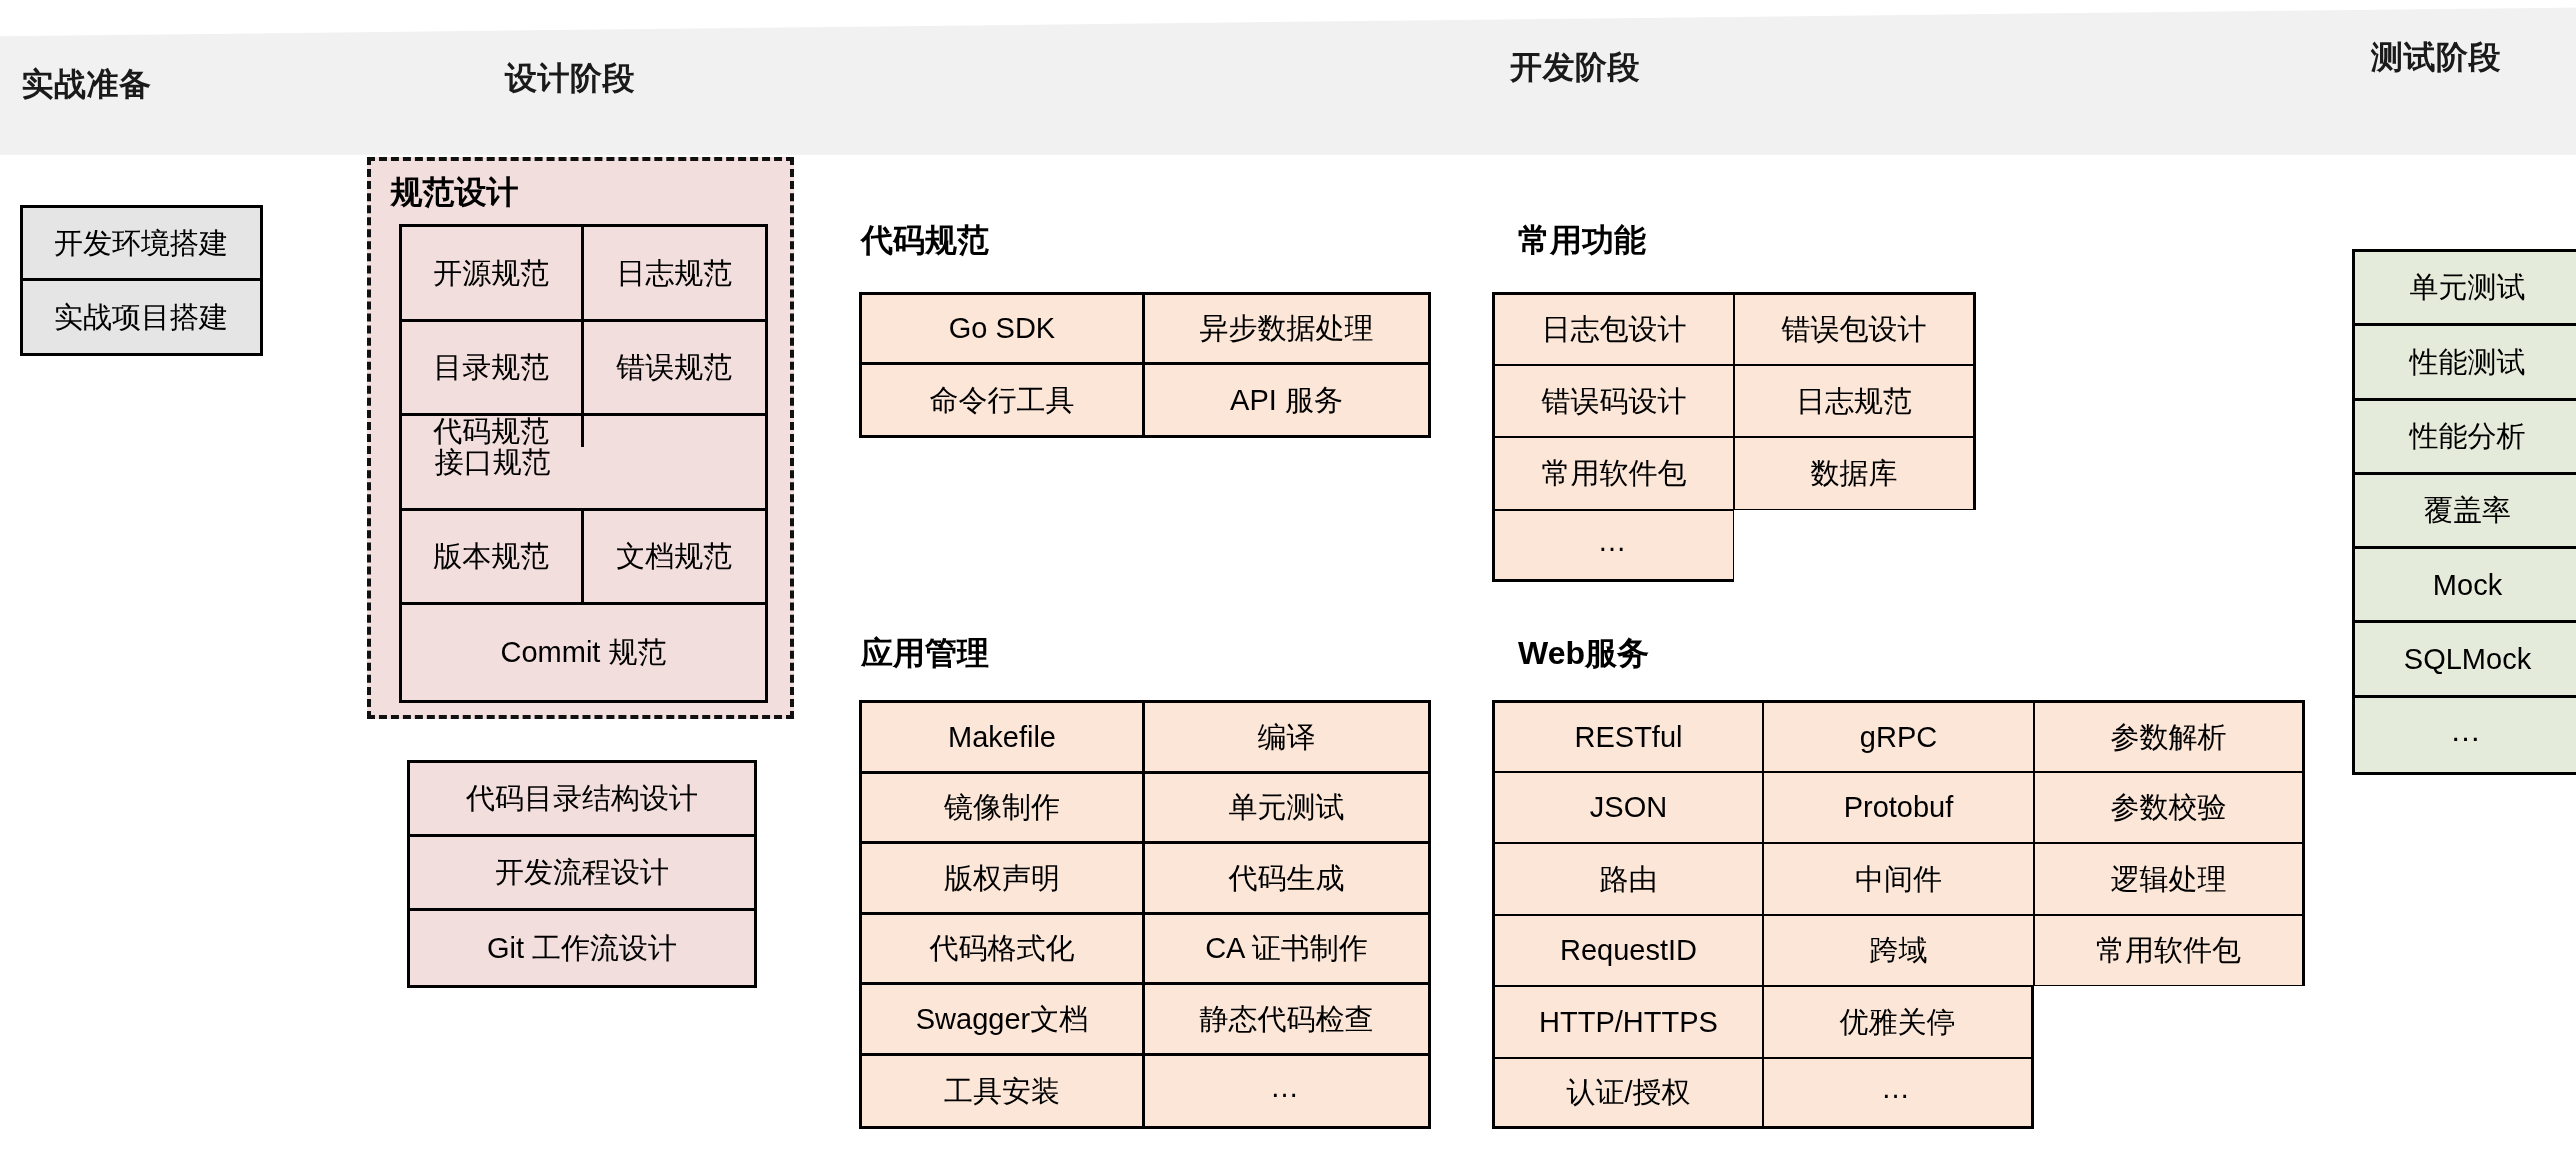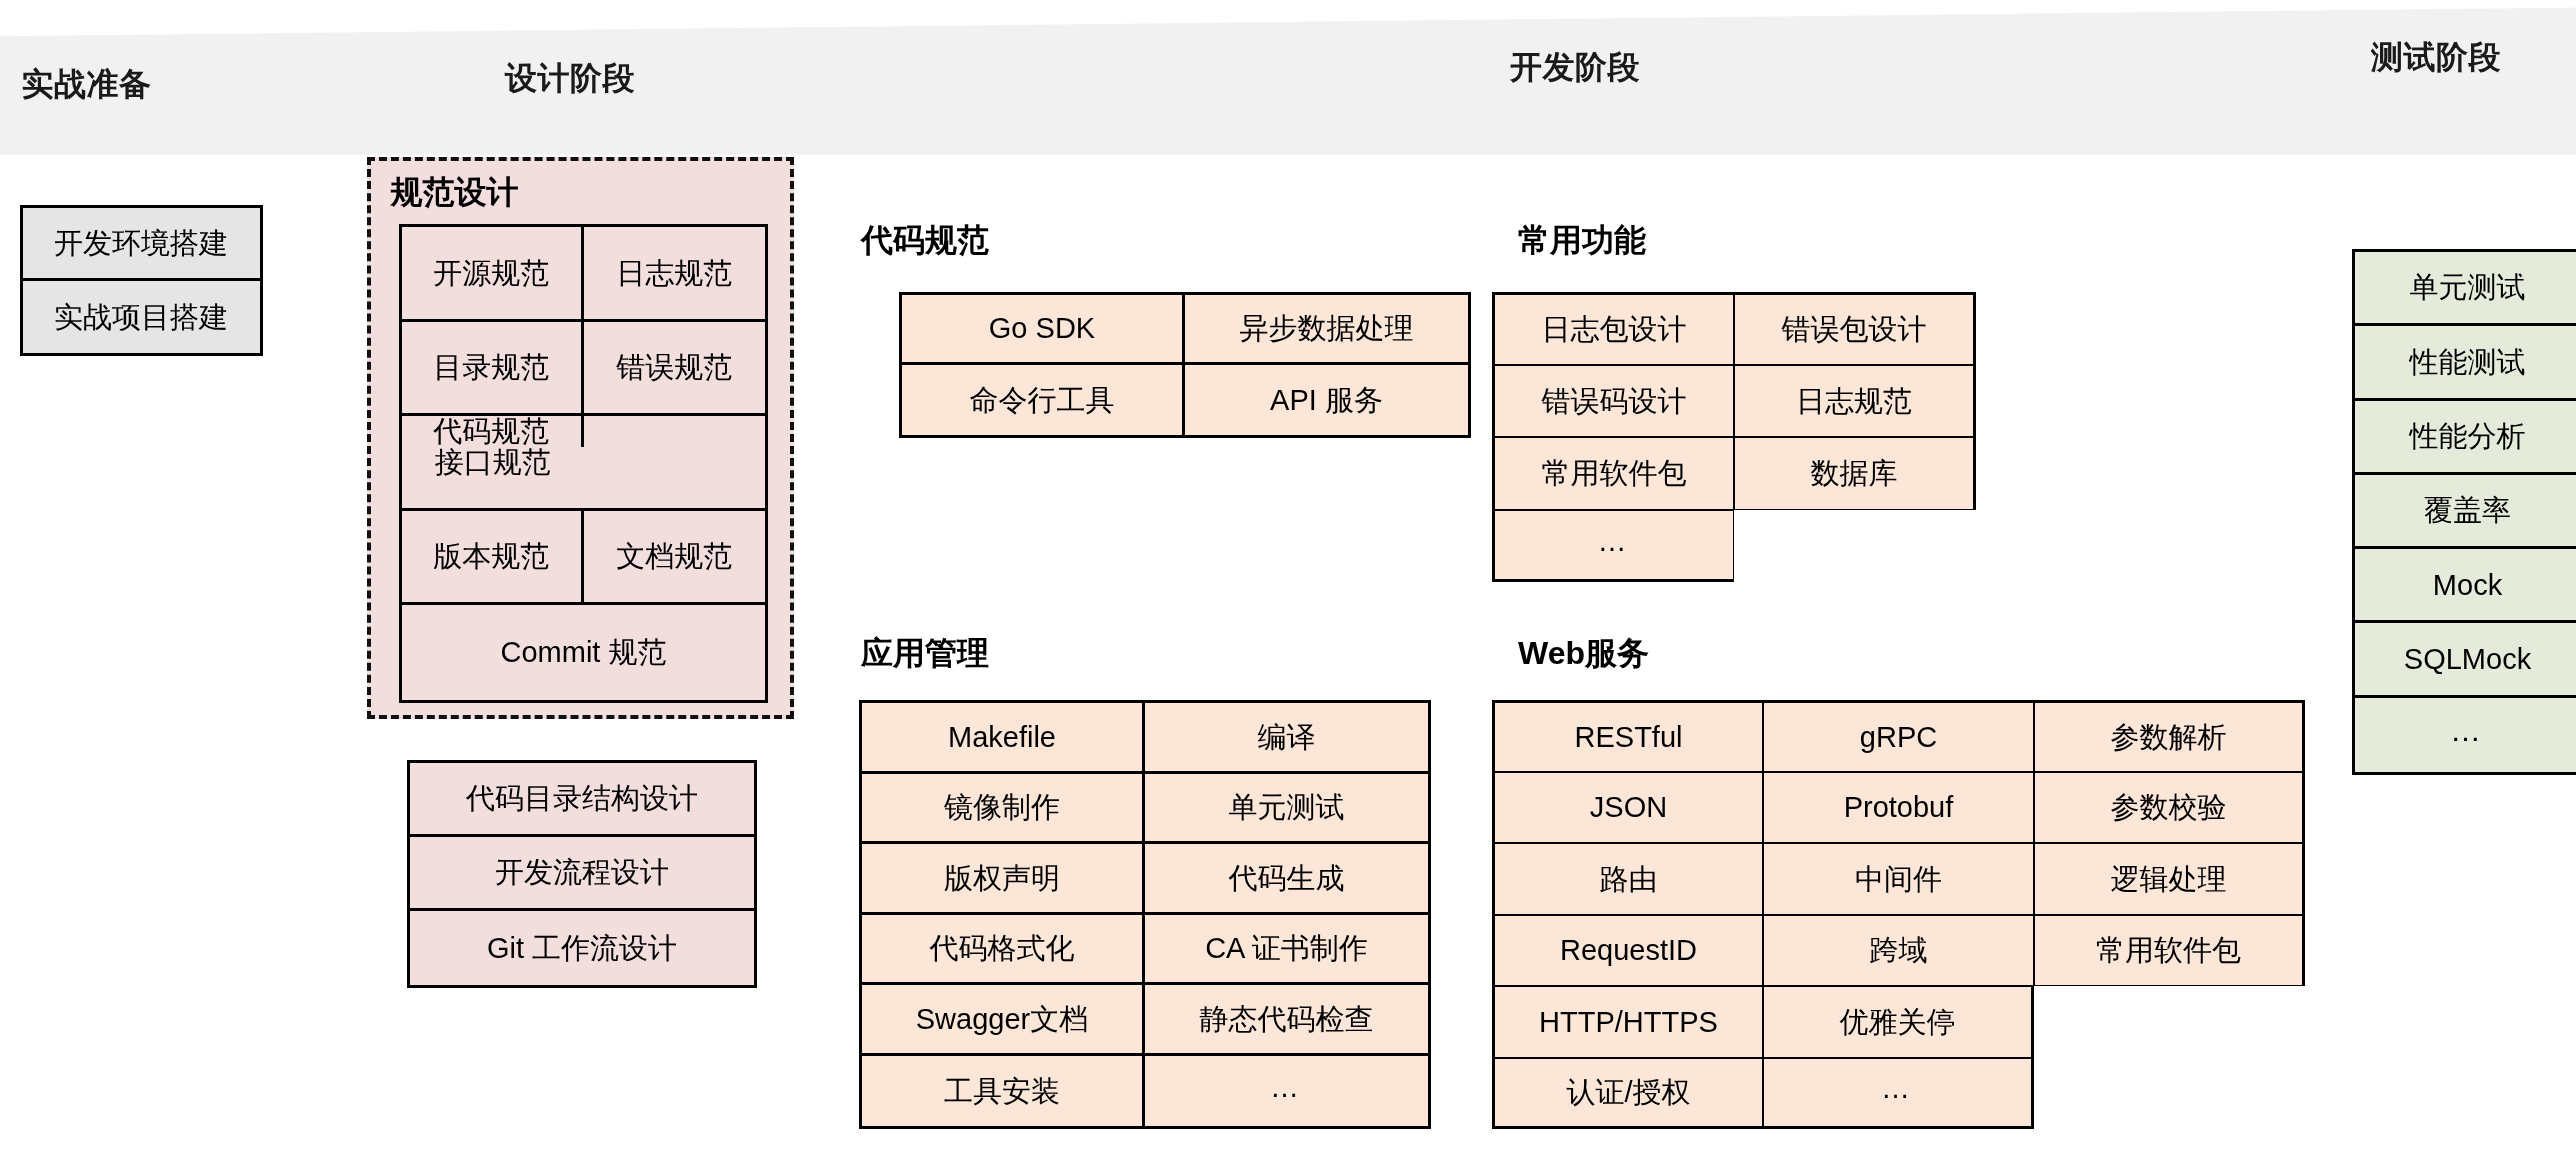--- a/index.html
+++ b/index.html
@@ -85,21 +85,21 @@
     </div>
 </div>
 
 <div class="grp pink" id="design-extra" style="left:407px;top:760px;width:350px;height:228px;">
     <div class="cell " style="height: 33.3333%;">代码目录结构设计</div>
     <div class="cell " style="height: 33.3333%;">开发流程设计</div>
     <div class="cell " style="height: 33.3333%;">Git 工作流设计</div>
   </div>
 
 <div class="sec-title" id="title-app-function" style="left:861px;top:219px;">代码规范</div>
-<div class="grp peach" id="app-function" style="left:899px;top:292px;width:572px;height:146px;">
+<div class="grp peach" id="app-function" style="left:859px;top:292px;width:572px;height:146px;">
     <div class="row" style="height: 50%;">
       <div class="c" style="width: 50%;">Go SDK</div>
       <div class="c" style="width: 50%;">异步数据处理</div>
     </div>
     <div class="row" style="height: 50%;">
       <div class="c" style="width: 50%;">命令行工具</div>
       <div class="c" style="width: 50%;">API 服务</div>
     </div>
   </div>
 

